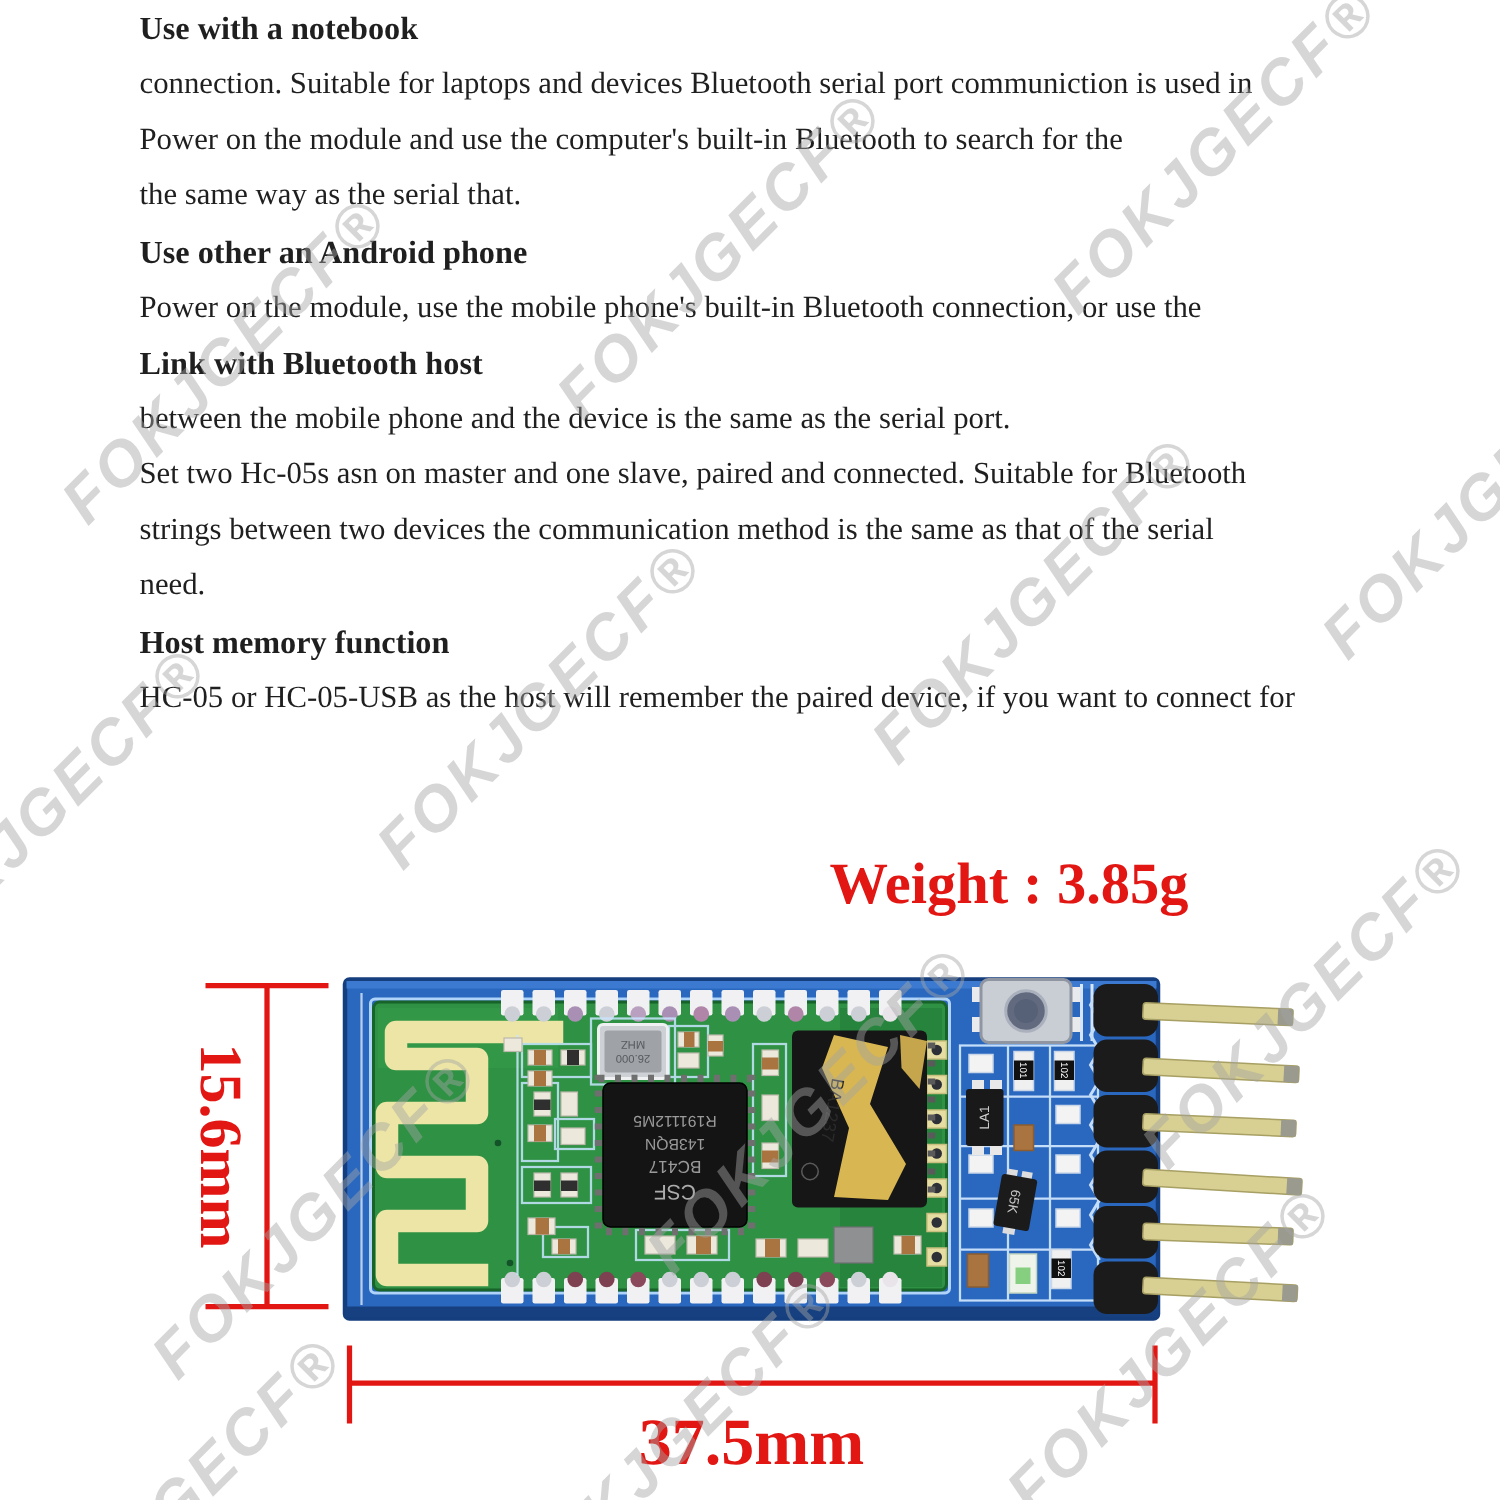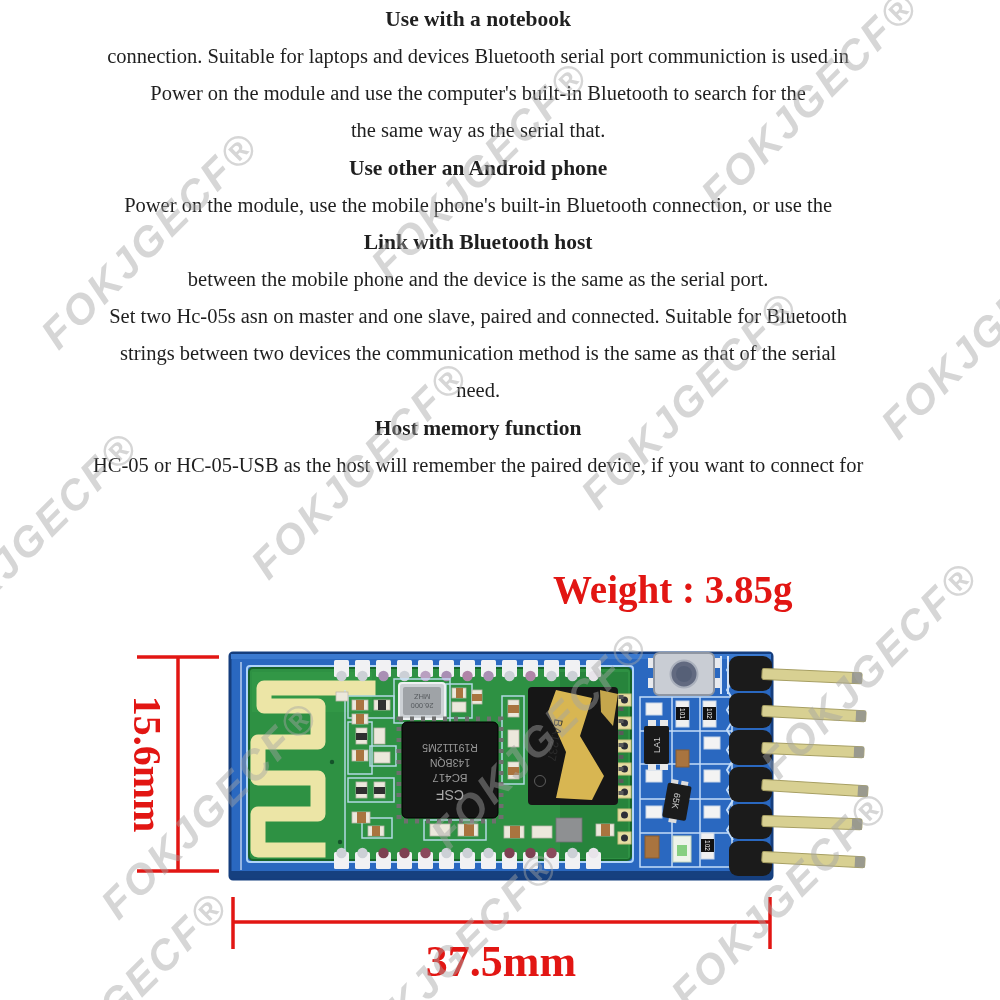--- a/index.html
+++ b/index.html
@@ -1,18 +1,18 @@
 <!DOCTYPE html>
 <html><head>
 <meta charset="utf-8">
 <style>
   html,body{margin:0;padding:0;background:#fff;}
   #page{position:relative;width:1000px;height:1000px;background:#fff;overflow:hidden;
         font-family:"Liberation Serif",serif;color:#1f1f1f;}
-  .textblock{position:absolute;left:93px;top:1px;z-index:3;text-align:center;}
+  .textblock{position:absolute;left:93px;top:1px;z-index:3;}
   .line{white-space:nowrap;line-height:37.15px;font-size:20.5px;height:37.15px;}
   .hline{font-weight:bold;font-size:21.5px;}
   .weight{position:absolute;left:553px;top:567px;z-index:3;font-size:39px;font-weight:bold;
           color:#e21613;white-space:nowrap;text-align:center;}
   .wm{position:absolute;z-index:6;transform:translate(-50%,-50%) rotate(-45deg);
       font-family:"Liberation Sans",sans-serif;font-style:italic;font-weight:bold;
       font-size:42px;letter-spacing:3px;color:rgba(165,165,165,0.45);white-space:nowrap;
       pointer-events:none;}
   svg{position:absolute;left:0;top:0;z-index:2;}
   svg text{font-family:"Liberation Sans",sans-serif;}

